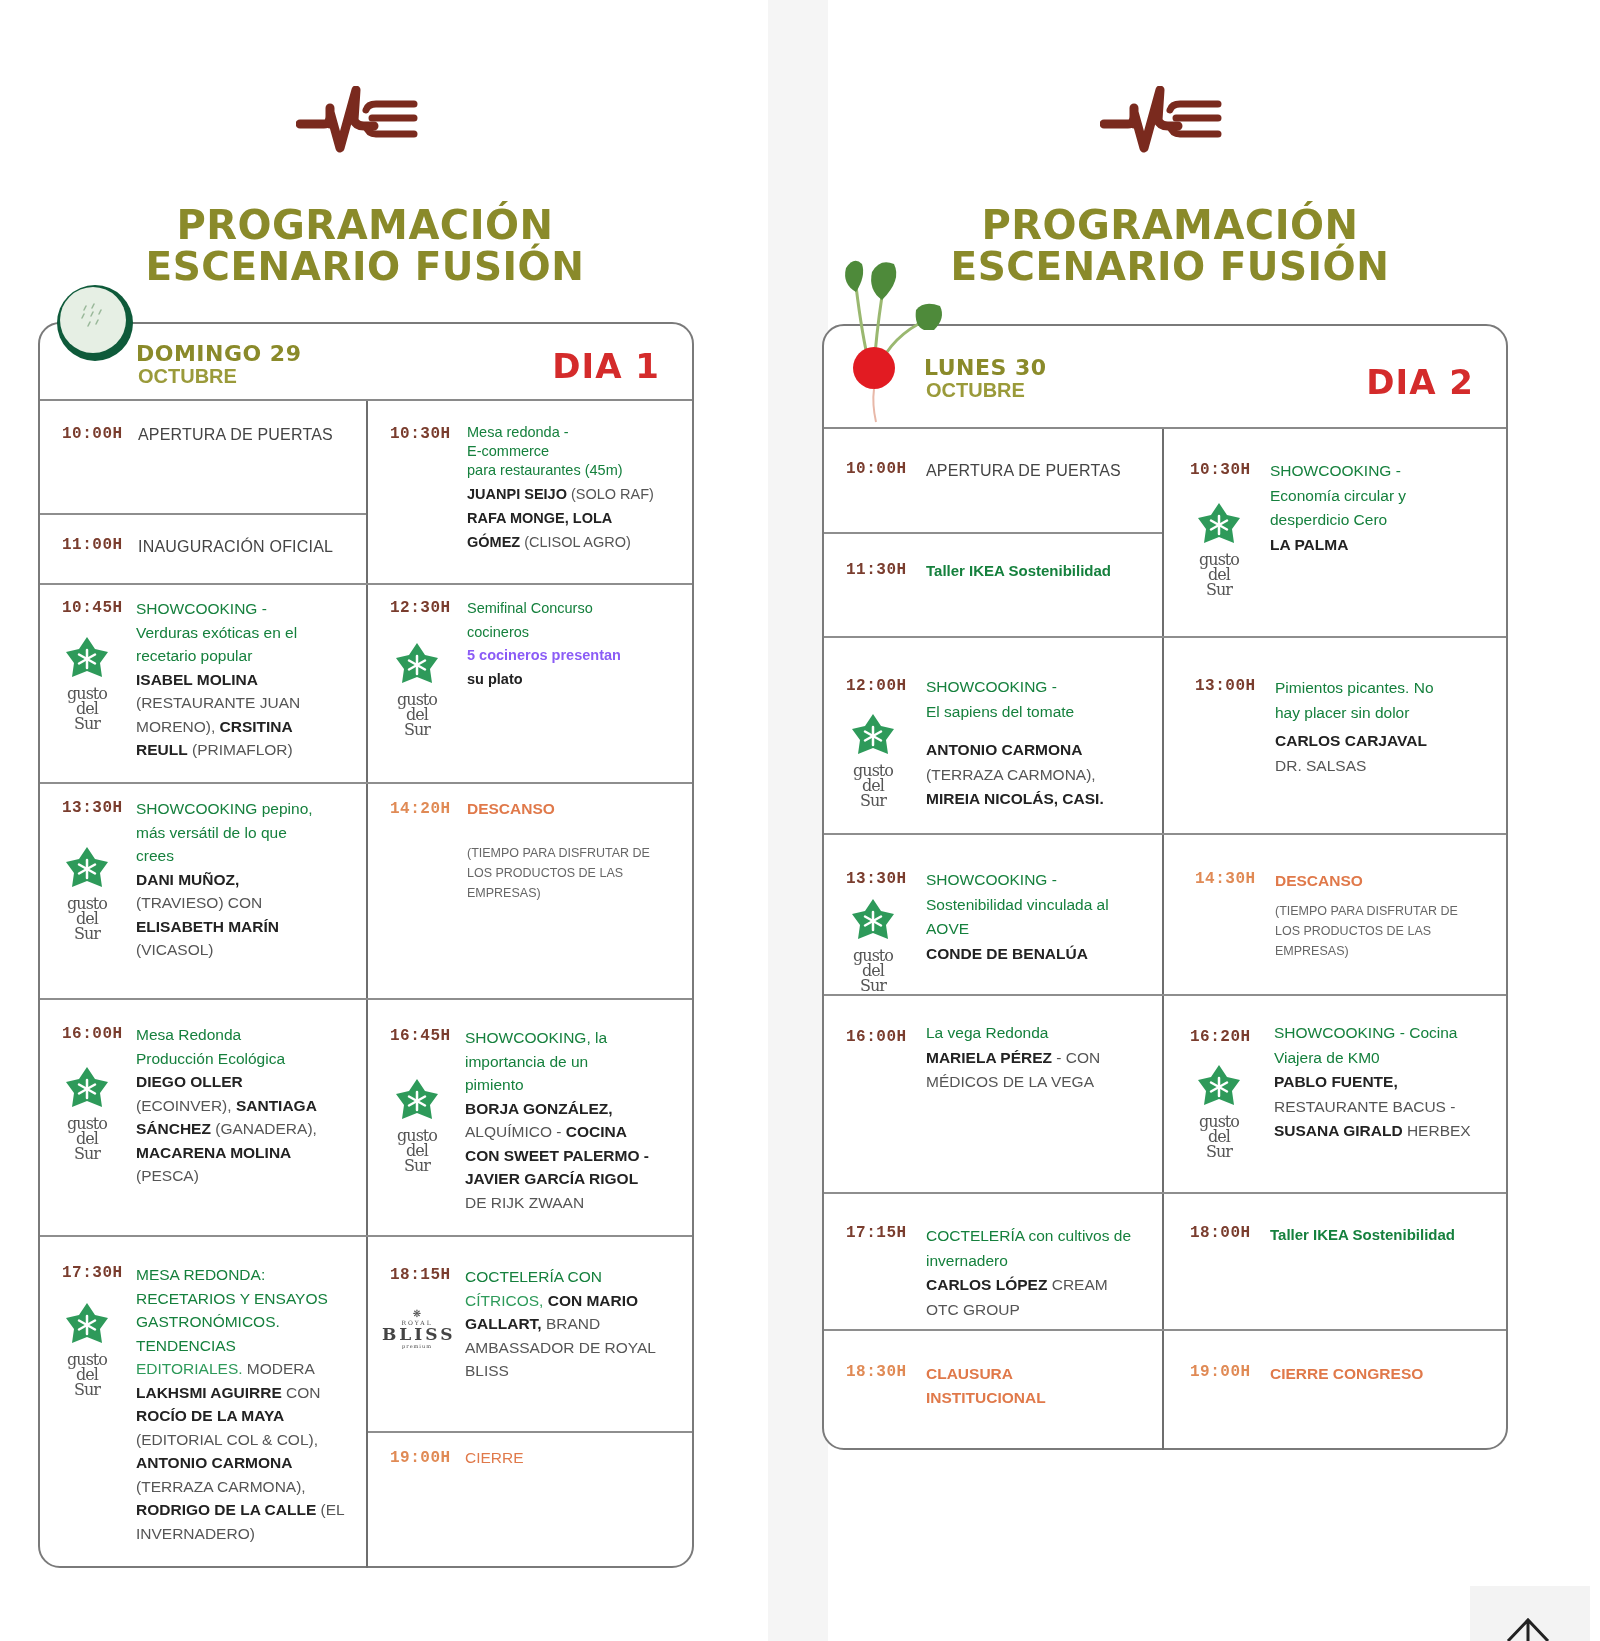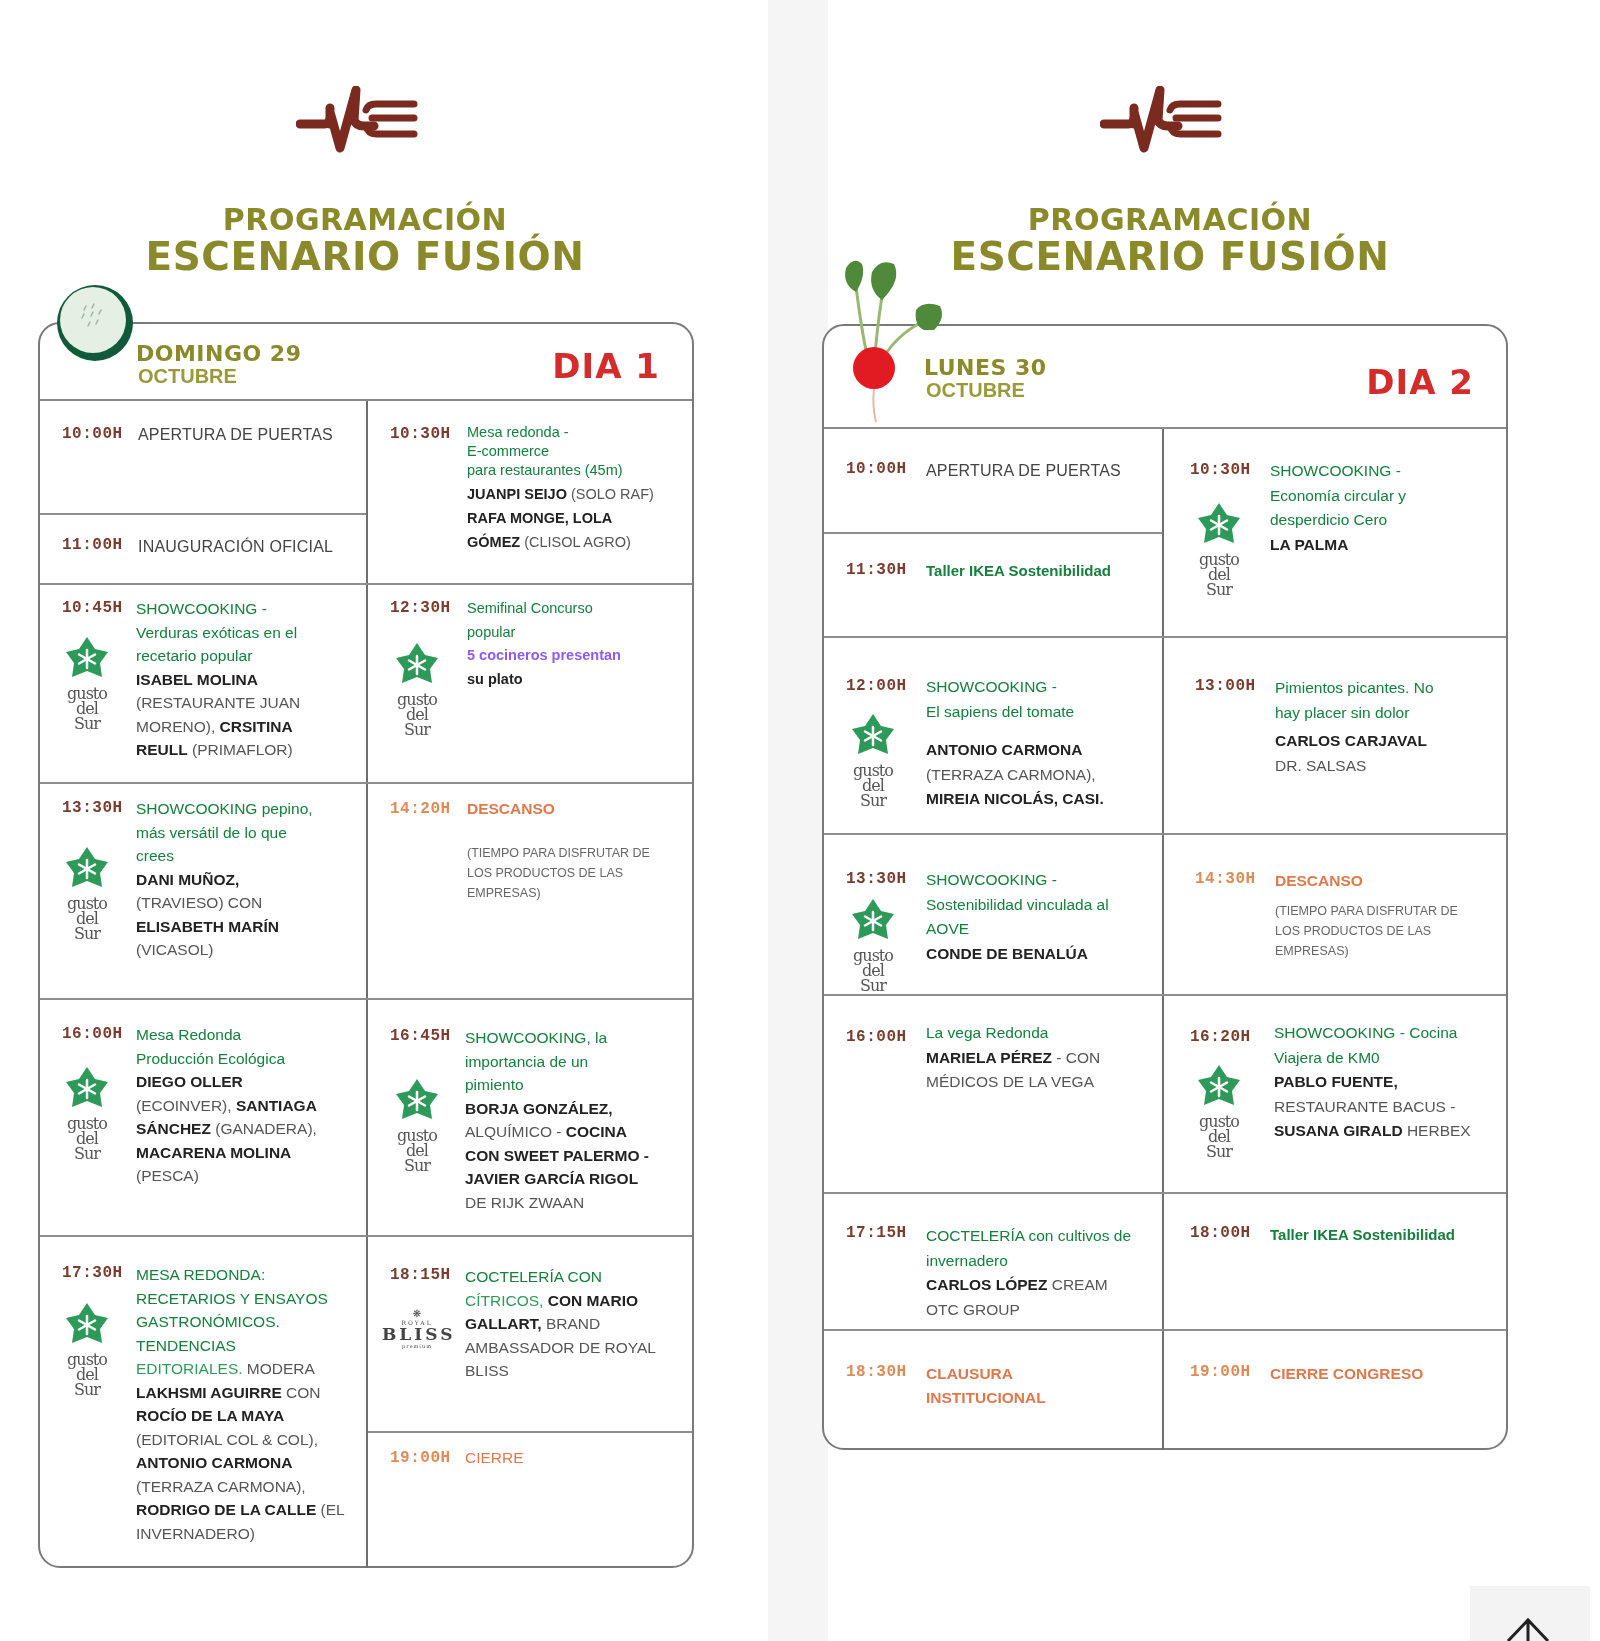--- a/index.html
+++ b/index.html
@@ -7,21 +7,21 @@
     body { position: relative; font-family: "Liberation Sans", sans-serif; color: #333; }
 
     .gap-strip { position: absolute; left: 768px; top: 0; width: 60px; height: 1641px; background: #f5f5f5; }
 
     .panel { position: absolute; top: 0; height: 1641px; }
     .panel-left { left: 0; width: 768px; }
     .panel-right { left: 828px; width: 772px; }
 
     .logo { position: absolute; width: 124px; height: 68px; }
     .title { position: absolute; text-align: center; color: #8a8a2a; font-family: "DejaVu Sans", sans-serif; font-weight: bold; line-height: 1; }
-    .title .l1 { display: block; font-size: 30px; letter-spacing: 0.5px; }
+    .title .l1 { display: block; font-size: 40px; letter-spacing: 0.5px; }
     .title .l2 { display: block; font-size: 39px; letter-spacing: 0.5px; margin-top: 2px; }
 
     .card { position: absolute; border: 2px solid #7a7a7a; border-radius: 22px; background: #fff; }
     .card-header { position: absolute; left: 0; right: 0; top: 0; border-bottom: 2px solid #8a8a8a; }
     .day-name { position: absolute; font-family: "DejaVu Sans", sans-serif; font-weight: bold; color: #8a8a2a; font-size: 22px; letter-spacing: 0.5px; }
     .day-month { position: absolute; font-family: "Liberation Sans", sans-serif; color: #9a9a3a; font-size: 20px; font-weight: bold; }
     .day-label { position: absolute; font-family: "DejaVu Sans", sans-serif; font-weight: bold; color: #d42b2b; font-size: 34px; letter-spacing: 1px; }
 
     .vline { position: absolute; width: 2px; background: #6e6e6e; }
     .hline { position: absolute; height: 2px; background: #8e8e8e; }
@@ -151,21 +151,21 @@
               </g>
             </g>
           </svg>
         <div class="word">
             <span>gusto</span>
             <span>del Sur</span>
           </div>
       </div>
       <div class="content" style="left:427px;top:273px;width:225px;font-size:14.5px;">
         <span class="t-green">Semifinal Concurso</span>
-        <span class="t-green">popular</span>
+        <span class="t-green">cocineros</span>
         <span style="display:block;color:#8b5cf6;font-weight:bold;">5 cocineros presentan</span>
         <span style="display:block;color:#222;font-weight:bold;">su plato</span>
       </div>
     </div>
 
     <div class="cell">
       <div class="time" style="left:22px;top:475px;">13:30H</div>
       <div class="gusto" style="left:22px;top:522px;">
         <svg width="50" height="48" viewBox="0 0 50 48">
             <g transform="translate(25,23)">

